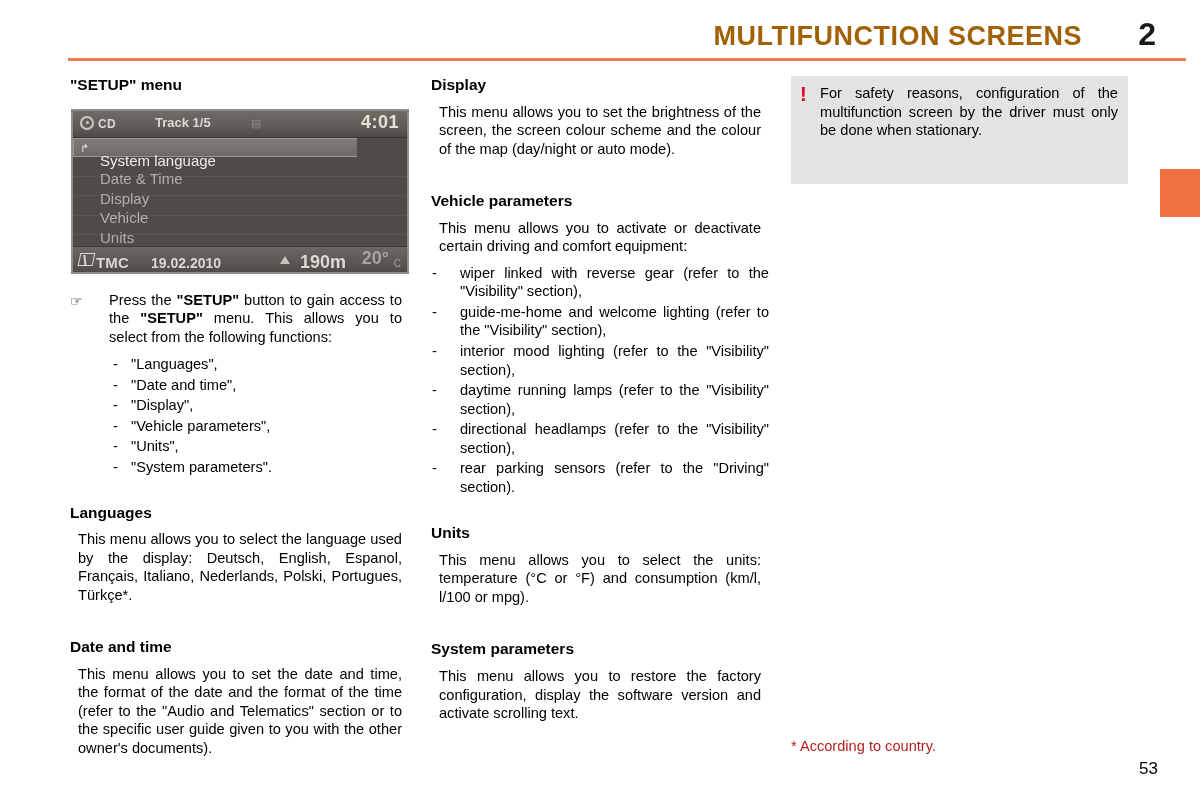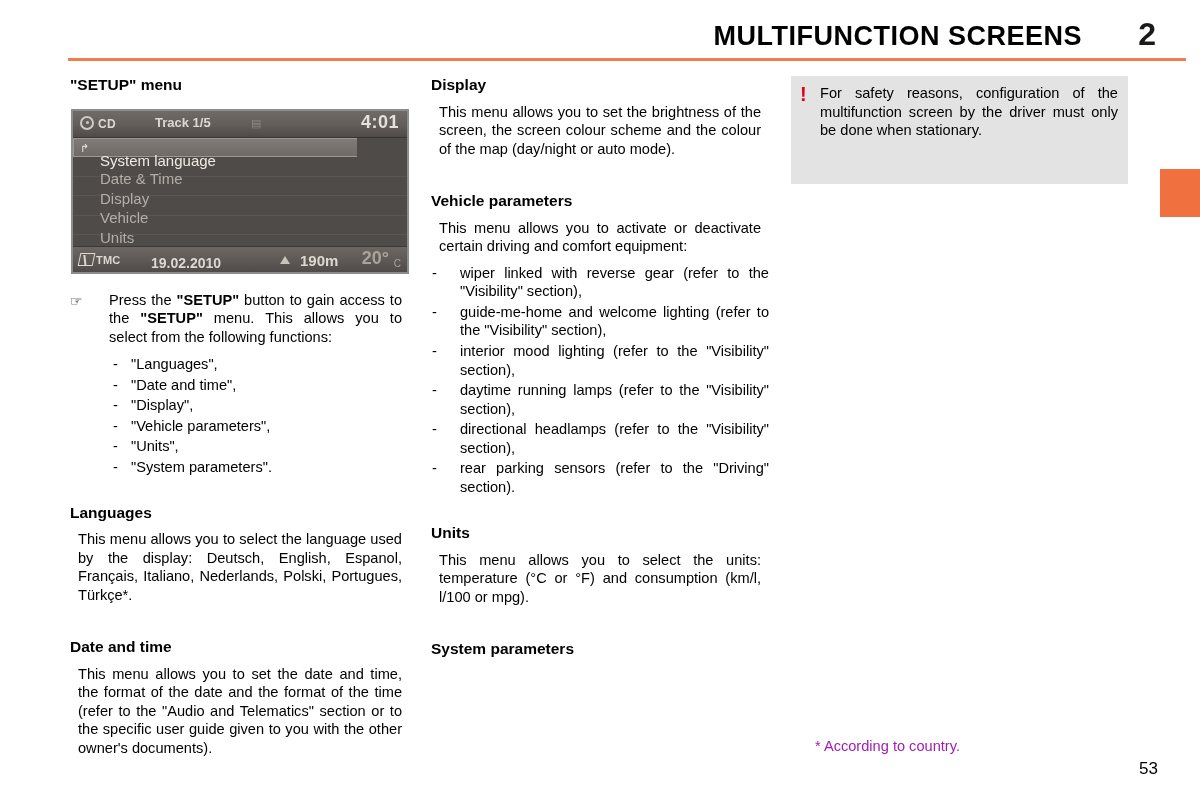--- a/index.html
+++ b/index.html
@@ -24,21 +24,21 @@
     width: 1200px;
     height: 60px;
   }
   .header-title {
     position: absolute;
     right: 118px;
     top: 21px;
     font-size: 27px;
     font-weight: bold;
     letter-spacing: 0.5px;
-    color: #000000;
+    color: #a16207;
     white-space: nowrap;
   }
   .header-chapter {
     position: absolute;
     right: 44px;
     top: 16px;
     font-size: 32px;
     font-weight: bold;
     color: #1a1a1a;
   }
@@ -212,21 +212,21 @@
     content: "";
     position: absolute;
     left: 4px; top: 1px;
     width: 1.6px; height: 10px;
     background: #ddd7d0;
     transform: skewX(18deg);
   }
   .scr-tmc-txt {
     position: absolute;
     left: 23px; top: 7px;
-    font-size: 11px;
+    font-size: 15px;
     font-weight: bold;
     color: #ddd7d0;
     letter-spacing: 0.2px;
   }
   .scr-date {
     position: absolute;
     left: 78px; top: 8px;
     font-size: 14px;
     font-weight: bold;
     color: #ded8d1;
@@ -235,21 +235,21 @@
     position: absolute;
     left: 207px; top: 9px;
     width: 0; height: 0;
     border-left: 5px solid transparent;
     border-right: 5px solid transparent;
     border-bottom: 8px solid #c9c3bc;
   }
   .scr-alt {
     position: absolute;
     left: 227px; top: 5px;
-    font-size: 15px;
+    font-size: 18px;
     font-weight: bold;
     color: #ded8d1;
   }
   .scr-temp {
     position: absolute;
     right: 18px; top: 1px;
     font-size: 18px;
     font-weight: bold;
     color: #a9a39c;
   }
@@ -337,22 +337,21 @@
     margin: 0;
     color: #000;
   }
 
   
   .footnote {
     position: absolute;
     left: 791px;
     top: 738px;
     font-size: 14.6px;
-    color: #a21caf;
-    margin-left: 24px;
+    color: #b91c1c;
   }
   .page-number {
     position: absolute;
     right: 42px;
     top: 759px;
     font-size: 17px;
     color: #000;
   }
 </style>
 </head>
@@ -450,20 +449,21 @@
     <li><span class="dash">-</span><span>directional headlamps (refer to the "Visibility" section),</span></li>
     <li><span class="dash">-</span><span>rear parking sensors (refer to the "Driving" section).</span></li>
   </ul>
 
   <div class="spacer-sec"></div>
   <h2 class="sec-title">Units</h2>
   <p class="body">This menu allows you to select the units: temperature (°C or °F) and consumption (km/l, l/100 or mpg).</p>
 
   <div class="spacer-sec"></div>
   <h2 class="sec-title">System parameters</h2>
+  <p class="body">This menu allows you to restore the factory configuration, display the software version and activate scrolling text.</p>
 </div>
 
 <div class="col col-right">
   <div class="warn-box">
     <span class="warn-bang">!</span>
     <p class="warn-text">For safety reasons, configuration of the multifunction screen by the driver must only be done when stationary.</p>
   </div>
 </div>
 
 <div class="footnote">* According to country.</div>

